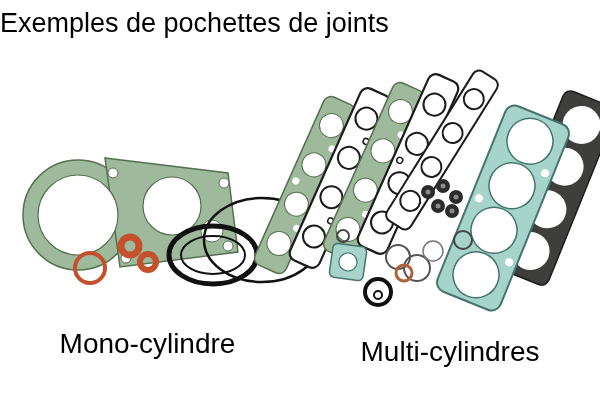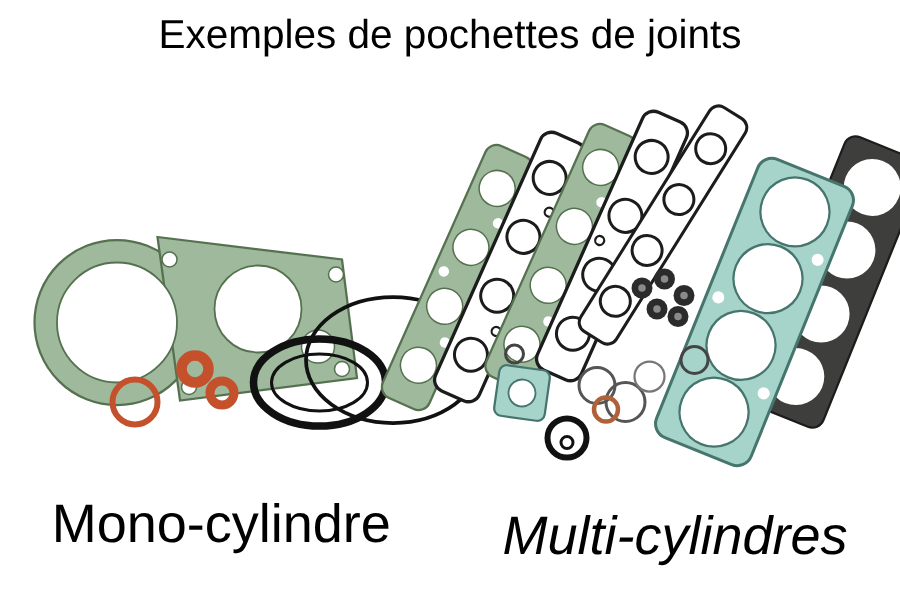--- a/index.html
+++ b/index.html
@@ -15,48 +15,46 @@
     overflow: hidden;
     font-family: "Liberation Sans", sans-serif;
     color: #000000;
   }
   .title {
     position: absolute;
     top: 6px;
     left: 0;
     width: 100%;
     margin: 0;
-    text-align: center;
     font-size: 27px;
     line-height: 1.32;
     font-weight: 400;
     color: #000000;
   }
   .scene {
     position: absolute;
     top: 0;
     left: 0;
   }
   .caption {
     position: absolute;
-    font-size: 36px;
+    font-size: 28px;
     font-weight: 400;
     color: #000000;
     text-align: center;
   }
   .caption-mono {
     left: 20px;
     width: 255px;
     top: 328px;
   }
   .caption-multi {
     left: 320px;
     width: 260px;
     top: 336px;
-    font-style: italic;
   }
 </style>
 </head>
 <body>
 
 <div class="page">
 
   <h1 class="title">
     <span>Exemples de pochettes de joints</span><br>
   </h1>

